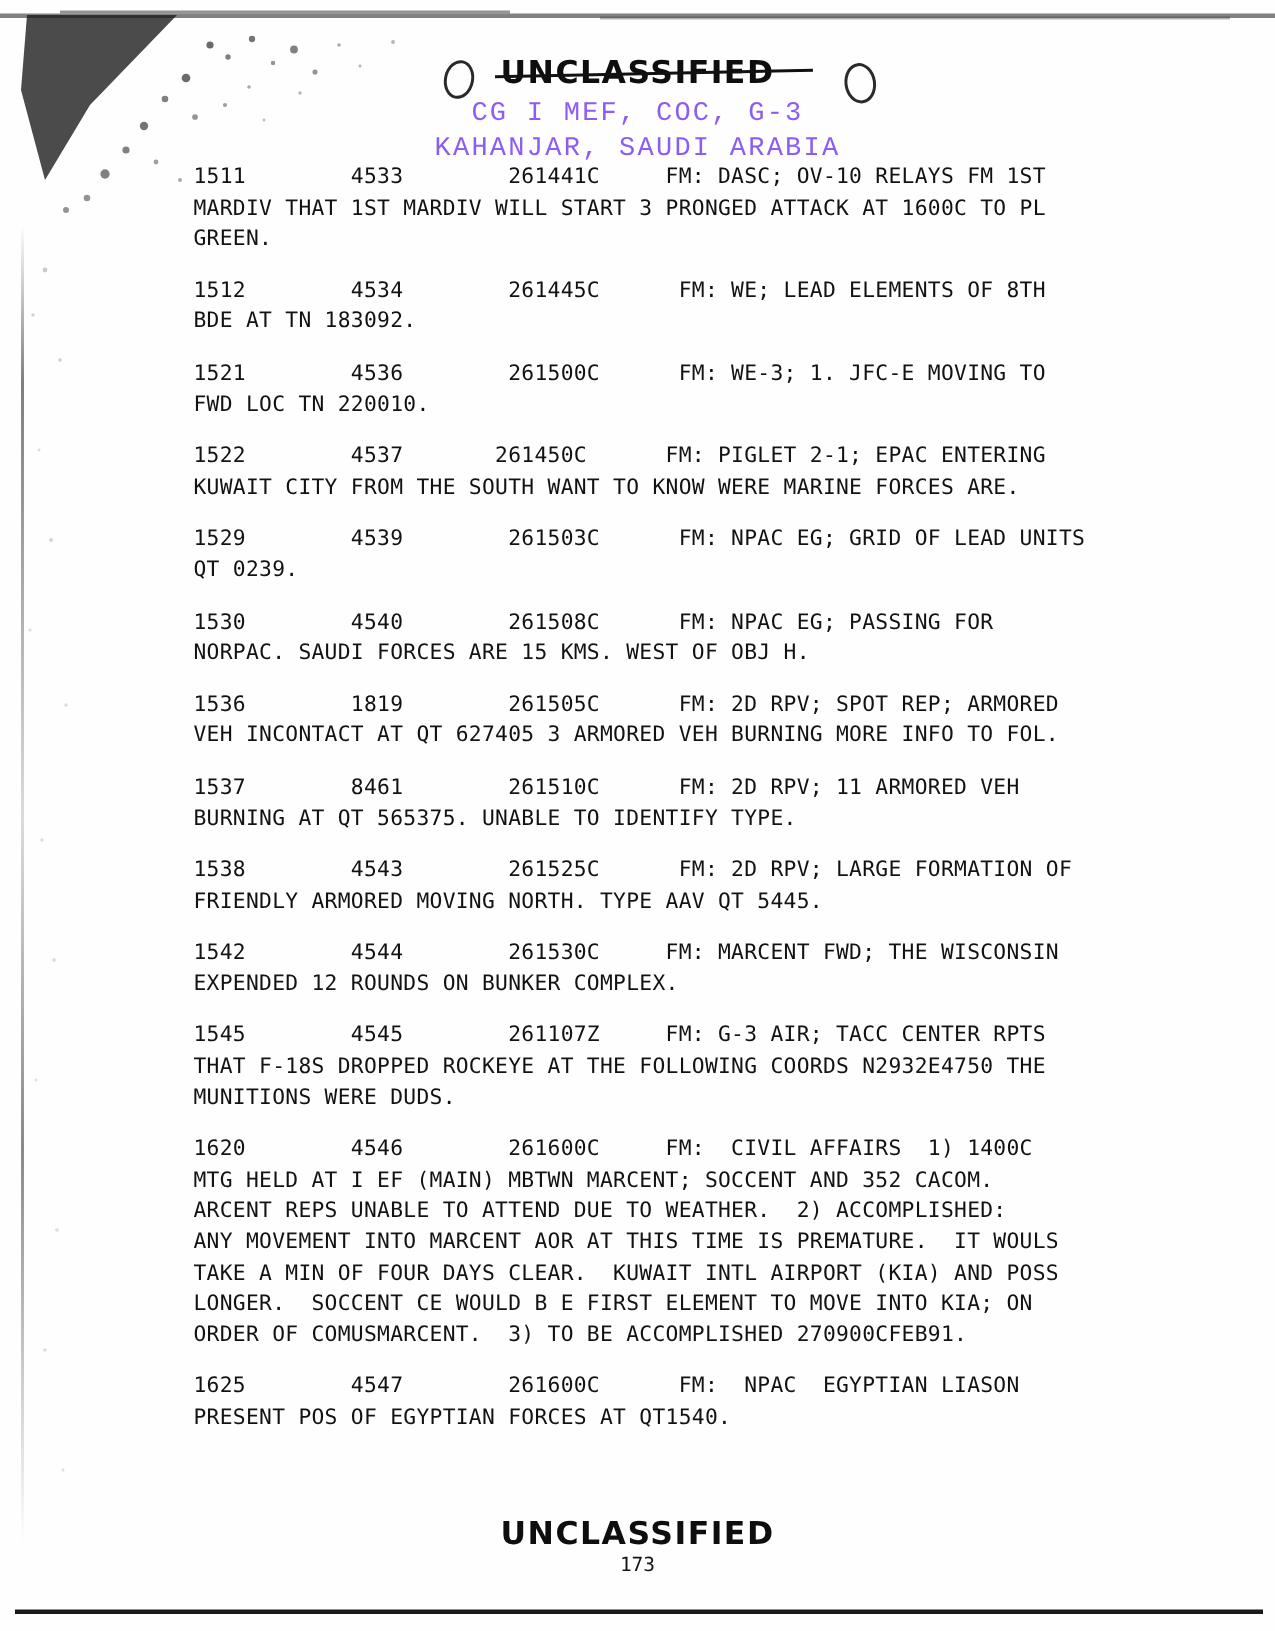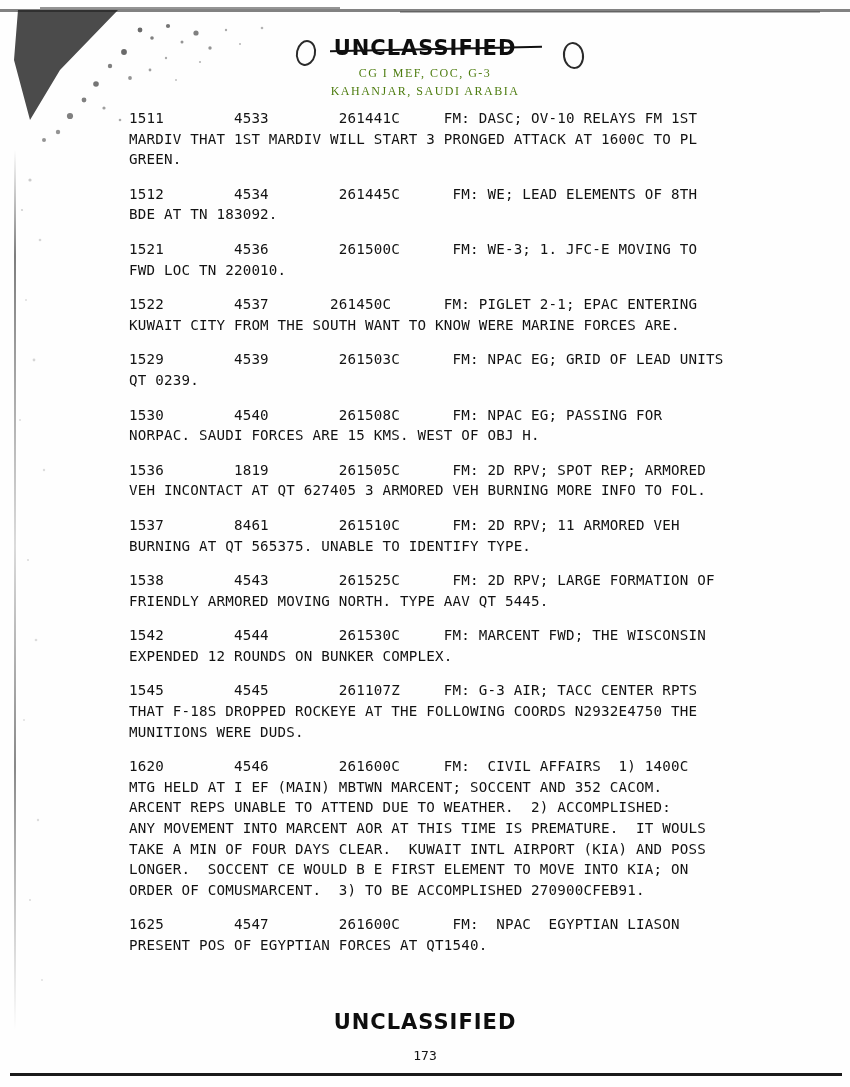--- a/index.html
+++ b/index.html
@@ -102,24 +102,24 @@
     transform: rotate(12deg);
   }
   .ring-right {
     left: 563px;
     top: 42px;
     width: 17px;
     height: 23px;
     transform: rotate(-8deg);
   }
   .unit-line, .place-line {
-    font-family: Liberation Serif, serif;
-    font-size: 12px;
+    font-family: Liberation Mono, monospace;
+    font-size: 18px;
     letter-spacing: 1.5px;
-    color: #4d7c0f;
+    color: #8b5cf6;
     margin-top: 3px;
   }
   .unit-line { margin-top: 6px; }
 
   .body-text {
     position: absolute;
     left: 117px;
     top: 108px;
     width: 690px;
     font-family: "DejaVu Sans Mono", monospace;
@@ -144,21 +144,21 @@
   .classification-bottom {
     font-family: "DejaVu Sans", sans-serif;
     font-size: 21px;
     font-weight: bold;
     letter-spacing: 1px;
     color: #0e0e0e;
   }
   .page-number {
     font-family: "DejaVu Sans Mono", monospace;
     font-size: 13px;
-    margin-top: 14px;
+    margin-top: 2px;
     color: #141414;
   }
 </style>
 </head>
 <body>
 
 <div class="page">
 
   <svg class="top-band" viewBox="0 0 850 12" preserveAspectRatio="none">
     <rect x="0" y="3" width="850" height="3" fill="#1c1c1c" opacity=".55"></rect>

